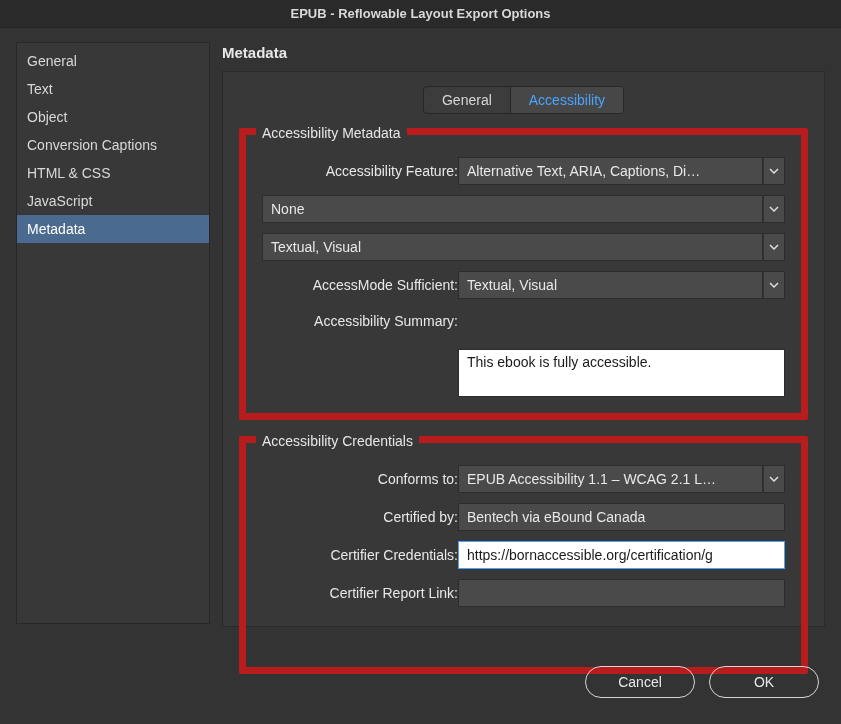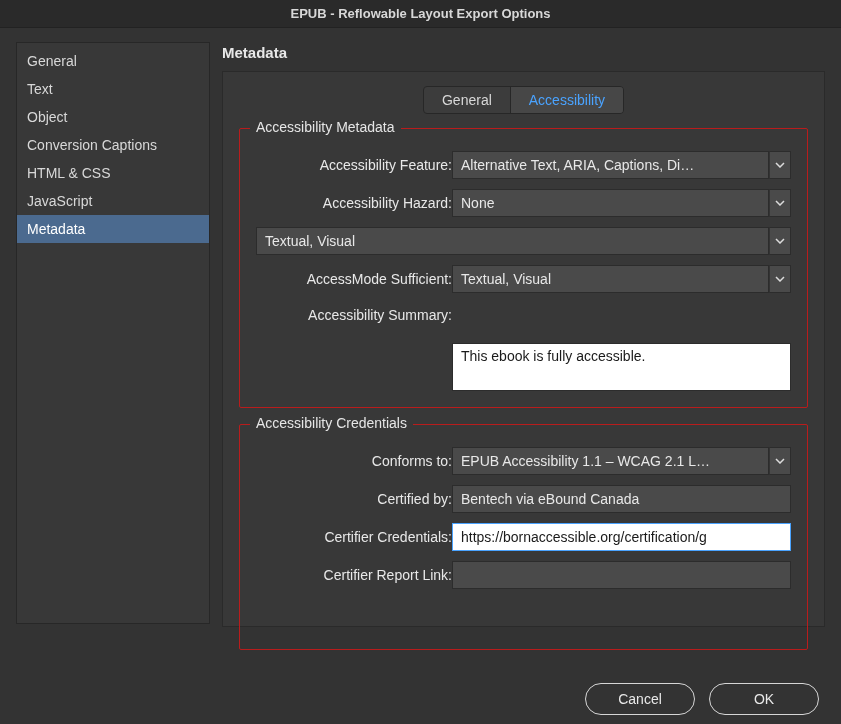--- a/index.html
+++ b/index.html
@@ -79,21 +79,21 @@
     font-size: 14px;
     color: #d8d8d8;
     border-right: 1px solid #272727;
   }
   .tab:last-child { border-right: none; }
   .tab.active {
     color: #4aa3ff;
     background: #474747;
   }
   .fieldset {
-    border: 1px solid #b91c1c;
+    border: 7px solid #b91c1c;
     border-radius: 2px;
     margin-bottom: 16px;
     padding: 22px 16px 16px 16px;
     position: relative;
   }
   .legend {
     position: absolute;
     top: -10px;
     left: 10px;
     background: #383838;
@@ -170,21 +170,21 @@
     padding: 4px 8px;
     font-size: 14px;
     font-family: inherit;
     resize: none;
     outline: none;
     margin-top: 40px;
   }
   .footer {
     position: absolute;
     right: 22px;
-    bottom: 9px;
+    bottom: 26px;
     display: flex;
     gap: 14px;
   }
   .btn {
     min-width: 110px;
     height: 32px;
     border-radius: 16px;
     border: 1.5px solid #d6d6d6;
     background: transparent;
     color: #e8e8e8;
@@ -233,21 +233,20 @@
             <div class="select">Alternative Text, ARIA, Captions, Di…</div>
             <div class="select-caret">
               <svg width="10" height="6" viewBox="0 0 10 6">
                   <path d="M1 1 L5 5 L9 1" stroke="#dcdcdc" stroke-width="1.5" fill="none"></path>
                 </svg>
             </div>
           </div>
         </div>
 
         <div class="row">
-          <div class="label">Accessibility Hazard:</div>
           <div class="value">
             <div class="select">None</div>
             <div class="select-caret">
               <svg width="10" height="6" viewBox="0 0 10 6">
                   <path d="M1 1 L5 5 L9 1" stroke="#dcdcdc" stroke-width="1.5" fill="none"></path>
                 </svg>
             </div>
           </div>
         </div>
 

